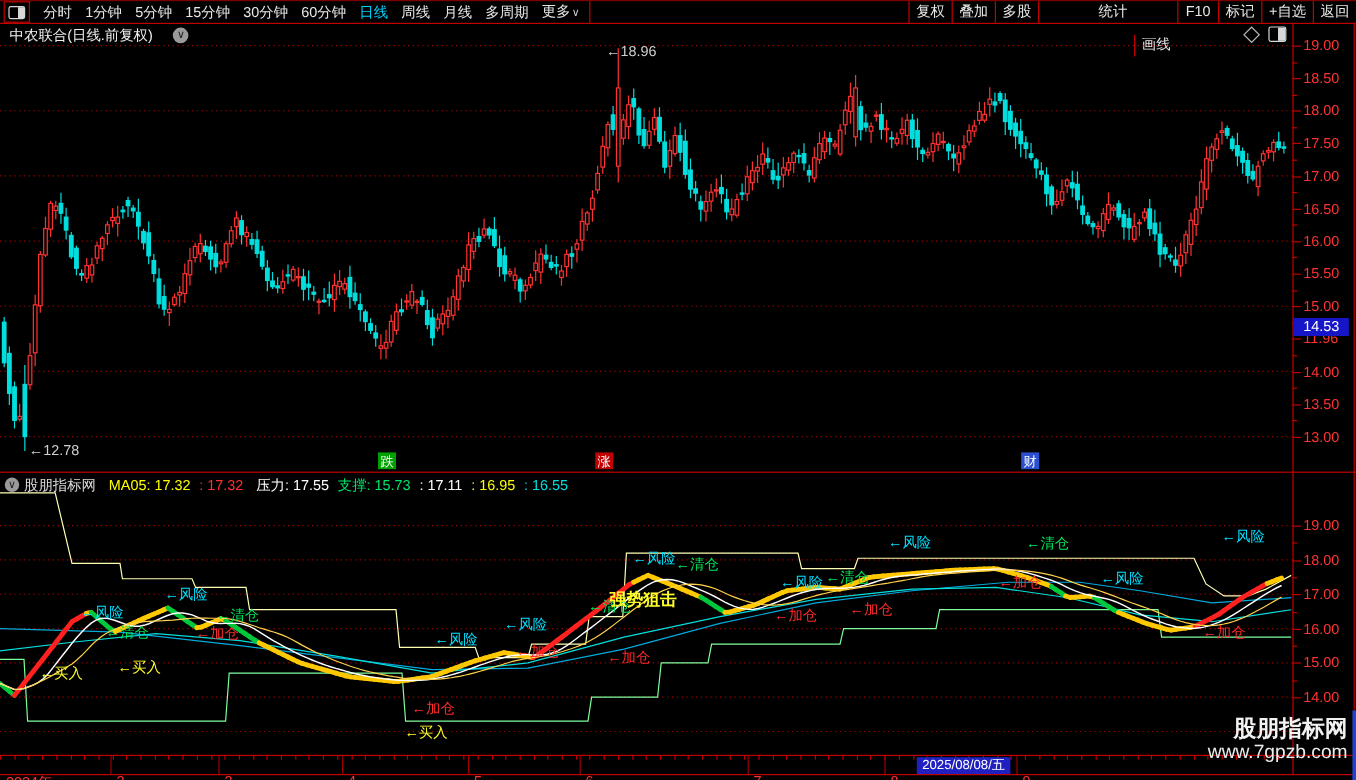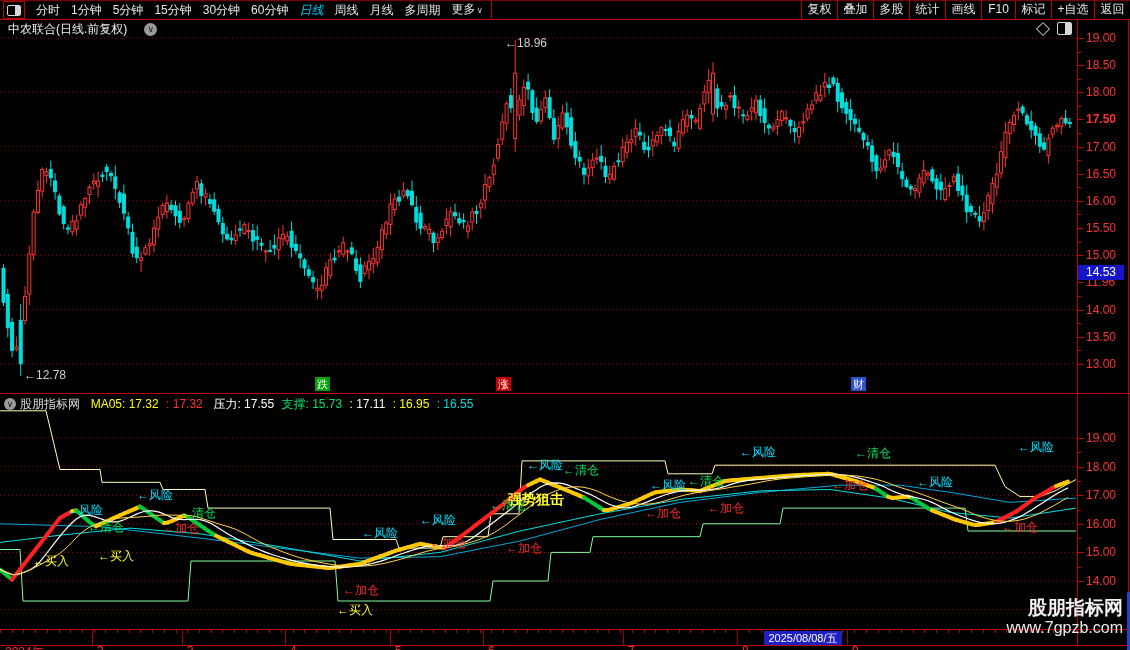--- a/index.html
+++ b/index.html
@@ -3,21 +3,21 @@
 <meta charset="utf-8">
 <style>
   html,body{margin:0;padding:0;background:#000;}
   body{width:1130px;height:650px;position:relative;overflow:hidden;
        font-family:"Liberation Sans","DejaVu Sans",sans-serif;color:#e8e8e8;}
   .abs{position:absolute;}
   
   #toolbar{left:0;top:0;width:1130px;height:18px;border-bottom:1px solid #c00000;border-top:1px solid #7a0000;background:#000;}
   #tb-left{position:absolute;left:0;top:0;height:18px;display:flex;align-items:center;gap:11px;padding-left:3px;border-right:1px solid #c00000;padding-right:8px;}
   .tb-item{font-size:12px;color:#e8e8e8;white-space:nowrap;line-height:17px;cursor:default;}
-  .tb-item.active{color:#00d2ff;font-style:italic;}
+  .tb-item.active{color:#00d2ff;}
   #tb-icon-cell{width:20px;height:16px;border:1px solid #c00000;display:flex;align-items:center;justify-content:center;}
   .split-icon{width:12px;height:9px;border:1px solid #d8d8d8;border-radius:2px;position:relative;}
   .split-icon i{position:absolute;right:0;top:0;bottom:0;width:45%;background:#d8d8d8;}
   #tb-right{position:absolute;right:0;top:0;height:18px;display:flex;}
   .tb-btn{font-size:12px;color:#e8e8e8;border-left:1px solid #c00000;height:18px;line-height:17px;text-align:center;white-space:nowrap;}
   .chev{font-size:9px;color:#cccccc;margin-left:1px;}
   
   #title-row{left:8px;top:22px;height:14px;display:flex;align-items:center;gap:17px;}
   #chart-title{font-size:12px;color:#f0f0f0;white-space:nowrap;}
   .circle-icon{width:13px;height:13px;border-radius:50%;background:#9a9a9a;color:#1a1a1a;
@@ -71,22 +71,22 @@
       <div class="tb-item">周线</div>
       <div class="tb-item">月线</div>
       <div class="tb-item">多周期</div>
       <div class="tb-item">更多<span class="chev">∨</span></div>
     </div>
   <div id="tb-right">
 
   <div class="tb-btn" style="width: 35px;">复权</div>
       <div class="tb-btn" style="width: 35px;">叠加</div>
       <div class="tb-btn" style="width: 35px;">多股</div>
-      <div class="tb-btn" style="width: 35px;">统计</div>
-      <div class="tb-btn" style="width: 35px;">画线</div>
+      <div class="tb-btn" style="width: 35px; padding-left: 44px;">统计</div>
+      <div class="tb-btn" style="width: 35px; margin-top: 28px;">画线</div>
       <div class="tb-btn" style="width: 33px;">F10</div>
       <div class="tb-btn" style="width: 35px;">标记</div>
       <div class="tb-btn" style="width: 42px;">+自选</div>
       <div class="tb-btn" style="width: 35px;">返回</div>
     </div>
 </div>
 
 <div id="title-row" class="abs">
   <span id="chart-title">中农联合(日线.前复权)</span>
   <span class="circle-icon">∨</span>
@@ -969,21 +969,21 @@
     <div class="ytick" style="top: 100.45px; width: 7px;"></div>
     <div class="ytick" style="top: 86.875px; width: 4px;"></div>
     <div class="ytick" style="top: 73.3px; width: 7px;"></div>
     <div class="ytick" style="top: 59.725px; width: 4px;"></div>
     <div class="ytick" style="top: 46.15px; width: 7px;"></div>
     <div class="ytick" style="top: 32.575px; width: 4px;"></div>
     <div class="ytick" style="top: 19px; width: 7px;"></div>
     <div class="ylabel" style="top: 12px;">19.00</div>
     <div class="ylabel" style="top: 39.15px;">18.50</div>
     <div class="ylabel" style="top: 66.3px;">18.00</div>
-    <div class="ylabel" style="top: 93.45px; font-weight: bold;">17.50</div>
+    <div class="ylabel" style="top: 93.45px;">17.50</div>
     <div class="ylabel" style="top: 120.6px;">17.00</div>
     <div class="ylabel" style="top: 147.75px;">16.50</div>
     <div class="ylabel" style="top: 174.9px;">16.00</div>
     <div class="ylabel" style="top: 202.05px;">15.50</div>
     <div class="ylabel" style="top: 229.2px;">15.00</div>
     <div class="ylabel" style="top: 256.35px;">11.96</div>
     <div class="ylabel" style="top: 283.5px;">14.00</div>
     <div class="ylabel" style="top: 310.65px;">13.50</div>
     <div class="ylabel" style="top: 337.8px;">13.00</div>
     <div class="ytick" style="top: 562px; width: 7px;"></div>

